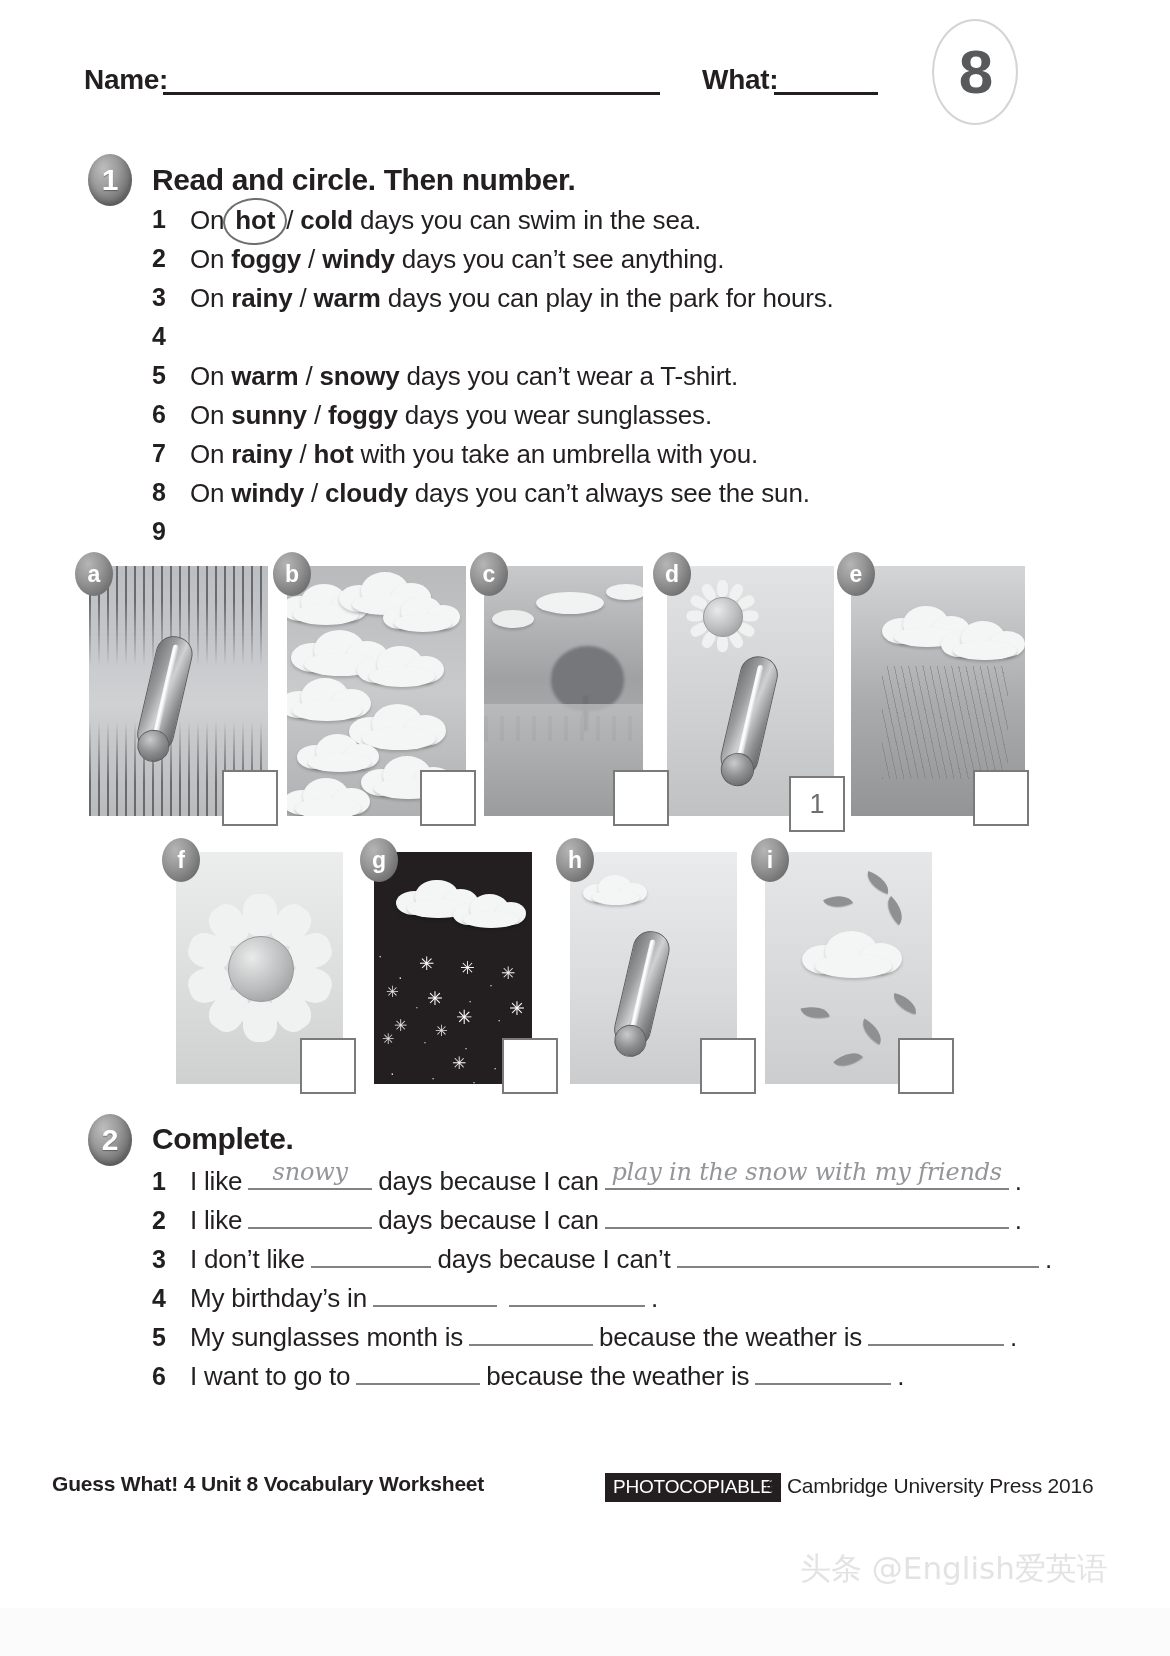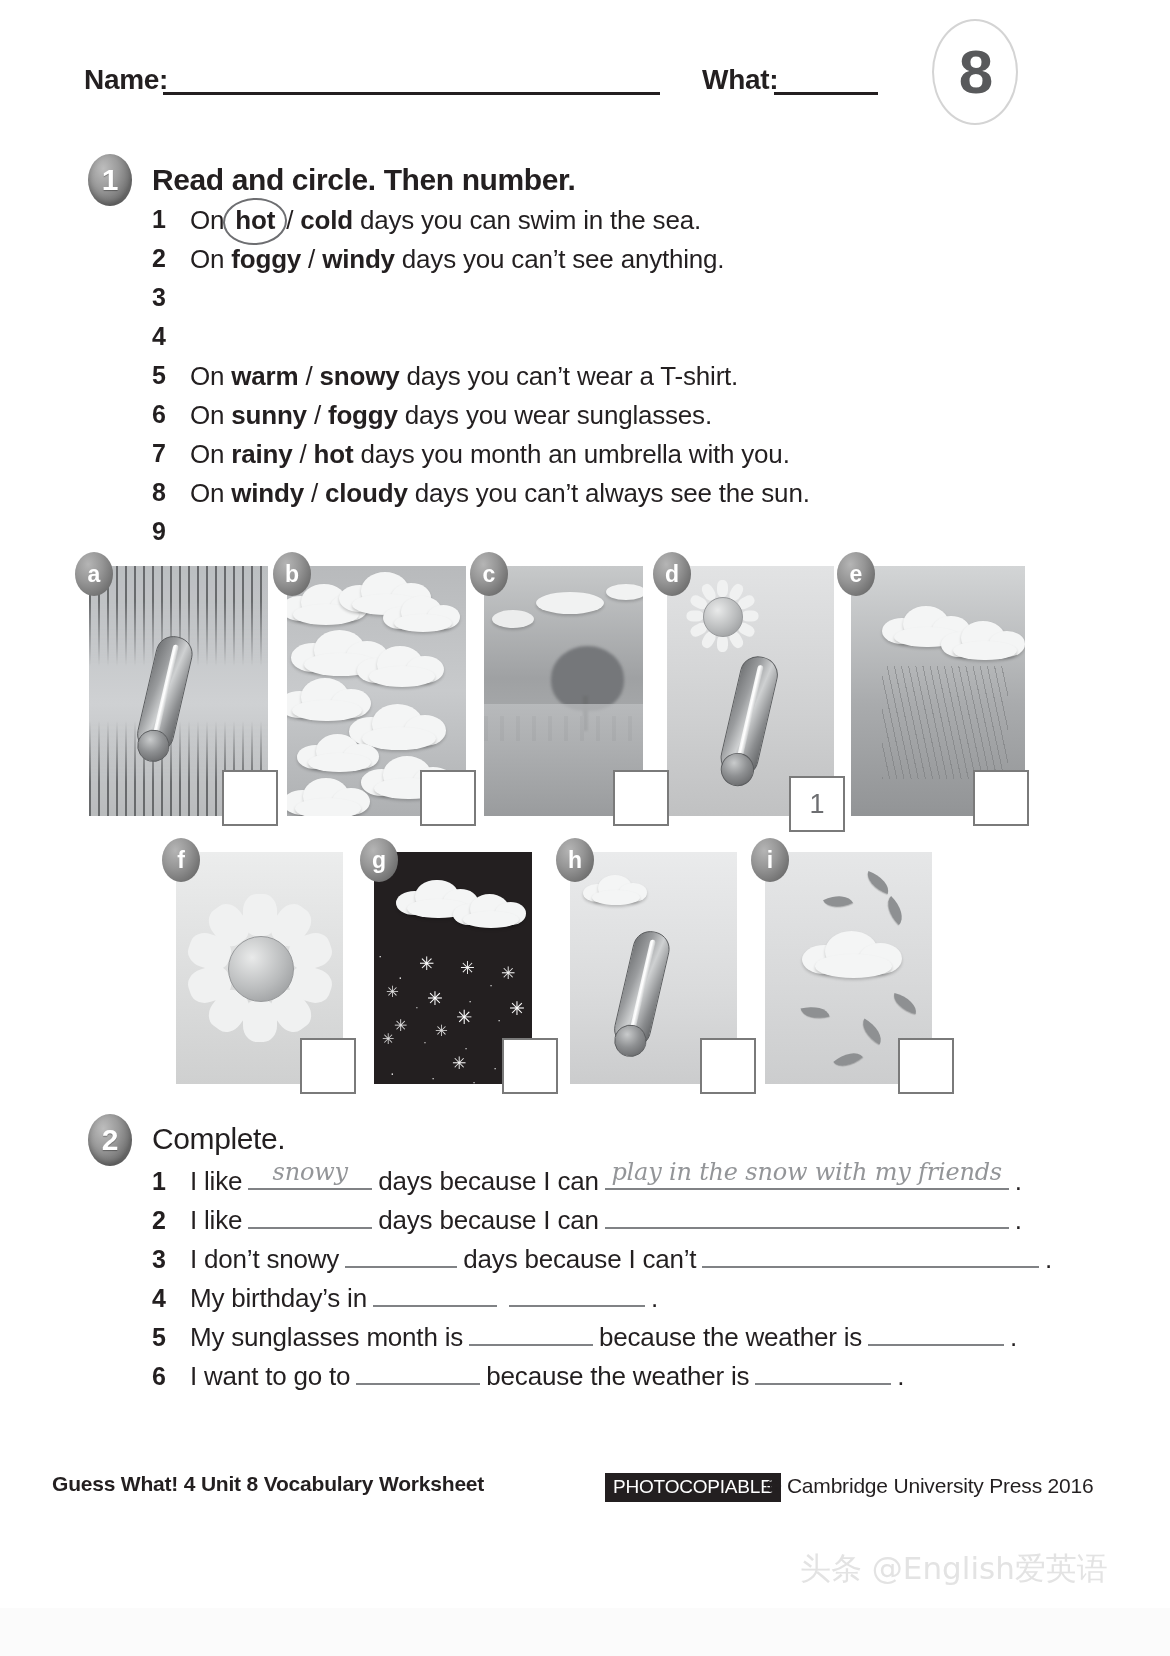--- a/index.html
+++ b/index.html
@@ -228,21 +228,21 @@
   .fence{
     position:absolute;
     background:repeating-linear-gradient(90deg,#8c8e90 0 4px, transparent 4px 16px);
     filter:blur(.6px);
   }
 
   
   #ex2-bubble{ left:88px; top:1114px; }
   .ex2-title{
     position:absolute; left:152px; top:1122px;
-    font-size:30px; font-weight:normal; letter-spacing:-0.4px;
+    font-size:30px; font-weight:bold; letter-spacing:-0.4px;
   }
   .comp-list{
     position:absolute; left:152px; top:1162px; width:900px;
   }
   .comp-row{
     position:relative;
     height:39px;
     font-size:26px;
     letter-spacing:-0.2px;
     white-space:nowrap;
@@ -324,35 +324,36 @@
     <div class="sent-row">
       <span class="sent-num">1</span>
       <span class="sent-text"><span>On </span><b class="circled">hot</b><span> / </span><b>cold</b><span> days you can swim in the sea.</span></span>
     </div>
     <div class="sent-row">
       <span class="sent-num">2</span>
       <span class="sent-text"><span>On </span><b>foggy</b><span> / </span><b>windy</b><span> days you can’t see anything.</span></span>
     </div>
     <div class="sent-row">
       <span class="sent-num">3</span>
+      <span class="sent-text"><span>On </span><b>rainy</b><span> / </span><b>warm</b><span> days you can play in the park for hours.</span></span>
     </div>
     <div class="sent-row">
       <span class="sent-num">4</span>
     </div>
     <div class="sent-row">
       <span class="sent-num">5</span>
       <span class="sent-text"><span>On </span><b>warm</b><span> / </span><b>snowy</b><span> days you can’t wear a T-shirt.</span></span>
     </div>
     <div class="sent-row">
       <span class="sent-num">6</span>
       <span class="sent-text"><span>On </span><b>sunny</b><span> / </span><b>foggy</b><span> days you wear sunglasses.</span></span>
     </div>
     <div class="sent-row">
       <span class="sent-num">7</span>
-      <span class="sent-text"><span>On </span><b>rainy</b><span> / </span><b>hot</b><span> days you month an umbrella with you.</span></span>
+      <span class="sent-text"><span>On </span><b>rainy</b><span> / </span><b>hot</b><span> with you take an umbrella with you.</span></span>
     </div>
     <div class="sent-row">
       <span class="sent-num">8</span>
       <span class="sent-text"><span>On </span><b>windy</b><span> / </span><b>cloudy</b><span> days you can’t always see the sun.</span></span>
     </div>
     <div class="sent-row">
       <span class="sent-num">9</span>
     </div>
   </div>
 
@@ -617,21 +618,21 @@
         <span class="hand"></span>
       </span>
       <span>days because I can</span>
       <span class="blank" style="width:404px;">
         <span class="hand"></span>
       </span>
       <span>.</span>
     </div>
     <div class="comp-row">
       <span class="comp-num">3</span>
-      <span>I don’t snowy</span>
+      <span>I don’t like</span>
       <span class="blank" style="width:124px;">
         <span class="hand"></span>
       </span>
       <span>days because I can’t</span>
       <span class="blank" style="width:372px;">
         <span class="hand"></span>
       </span>
       <span>.</span>
     </div>
     <div class="comp-row">

